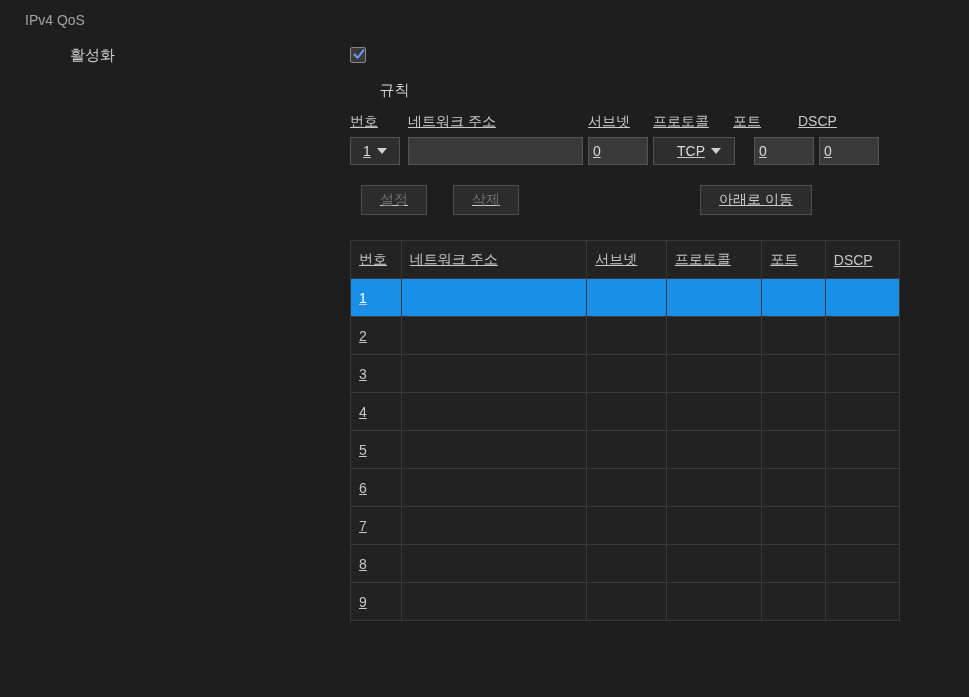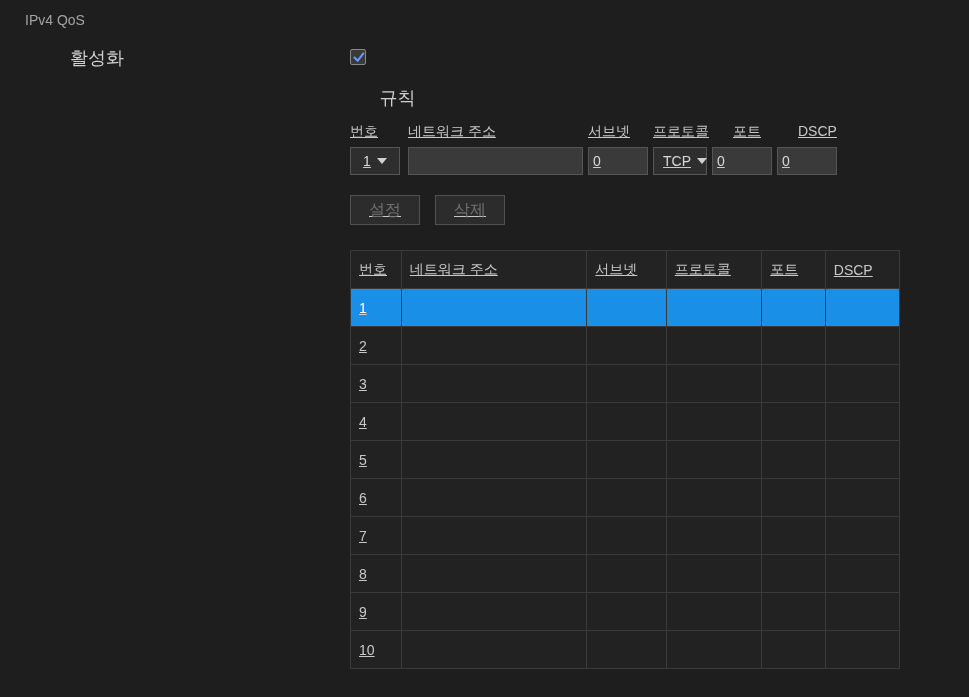--- a/index.html
+++ b/index.html
@@ -21,21 +21,21 @@
     color: #a3a3a3;
   }
   .form-row {
     display: flex;
     align-items: center;
     padding: 8px 0 8px 70px;
   }
   .form-label {
     width: 280px;
     color: #d0d0d0;
-    font-size: 18px;
+    font-size: 15px;
   }
   .form-content {
     flex: 1;
   }
   .checkbox {
     width: 16px;
     height: 16px;
     background: #3a3a3a;
     border: 1px solid #888;
     border-radius: 2px;
@@ -80,21 +80,21 @@
     border: 1px solid #555;
     display: flex;
     align-items: center;
     justify-content: center;
     gap: 6px;
     color: #d8d8d8;
     cursor: pointer;
     font-size: 14px;
   }
   .sel-no { width: 50px; margin-right: 8px; }
-  .sel-proto { width: 54px; margin-left:5px; margin-right:5px;padding-left:10px; }
+  .sel-proto { width: 82px; margin-left:5px; margin-right:19px;padding-left:10px; }
   .txt-input {
     height: 28px;
     background: #3a3a3a;
     border: 1px solid #555;
     color: #d8d8d8;
     padding: 0 4px;
     font-size: 14px;
   }
   .txt-net { width: 175px; margin-right:5px;}
   .txt-sub { width: 60px;}
@@ -113,25 +113,26 @@
     display: flex;
     gap: 15px;
     margin-bottom: 25px;
   }
   .btn {
     height: 30px;
     padding: 0 18px;
     background: #2c2c2c;
     border: 1px solid #505050;
     color: #d0d0d0;
-    font-size: 16px;
+    font-size: 14px;
     cursor: pointer;
     display: inline-flex;
     align-items: center;
     justify-content: center;
+    margin-left: 11px;
   }
   .btn.dim {
     color: #707070;
   }
   .spacer-btn { width: 140px; }
 
   .rules-table {
     border-collapse: collapse;
     width: 550px;
   }
@@ -200,20 +201,21 @@
       <span class="tri"></span>
     </div>
     <input class="txt-input txt-port" value="0" style="">
     <input class="txt-input txt-dscp" value="0" style="">
   </div>
 
   <div class="button-row">
     <button class="btn dim">설정</button>
     <button class="btn dim">삭제</button>
     <div class="spacer-btn"></div>
+    <button class="btn">아래로 이동</button>
   </div>
 
   <table class="rules-table">
     <thead>
       <tr>
         <th class="th-no">번호</th>
         <th class="th-net">네트워크 주소</th>
         <th class="th-sub">서브넷</th>
         <th class="th-proto">프로토콜</th>
         <th class="th-port">포트</th>
@@ -286,24 +288,16 @@
           <td></td>
         </tr>
         <tr>
           <td>9</td>
           <td></td>
           <td></td>
           <td></td>
           <td></td>
           <td></td>
         </tr>
-        <tr>
-          <td>10</td>
-          <td></td>
-          <td></td>
-          <td></td>
-          <td></td>
-          <td></td>
-        </tr>
       </tbody>
   </table>
 
 </div>
 
 </body></html>

